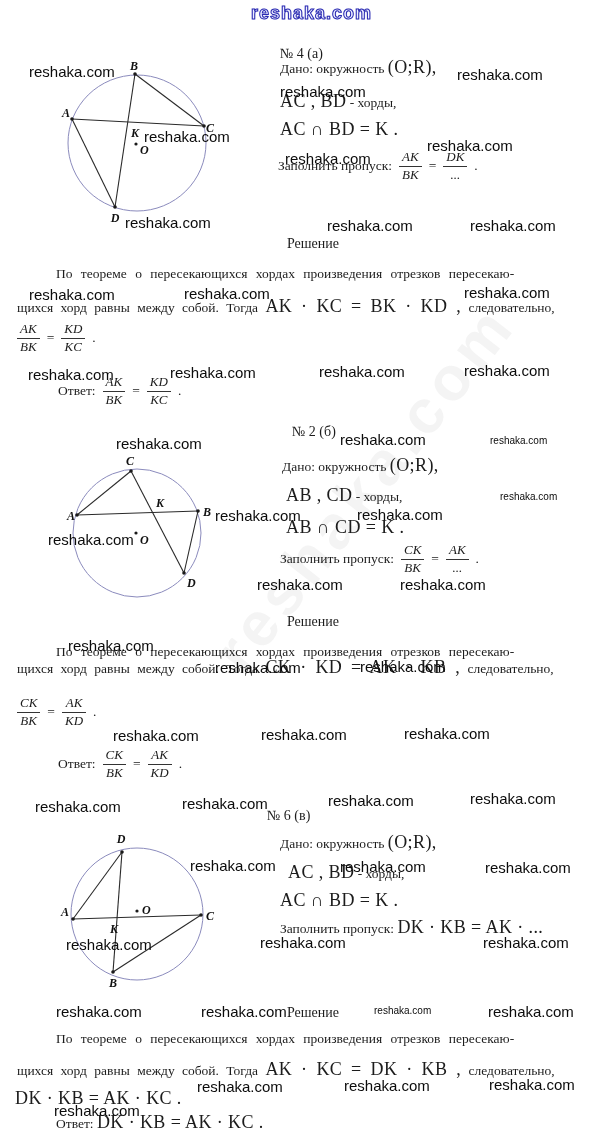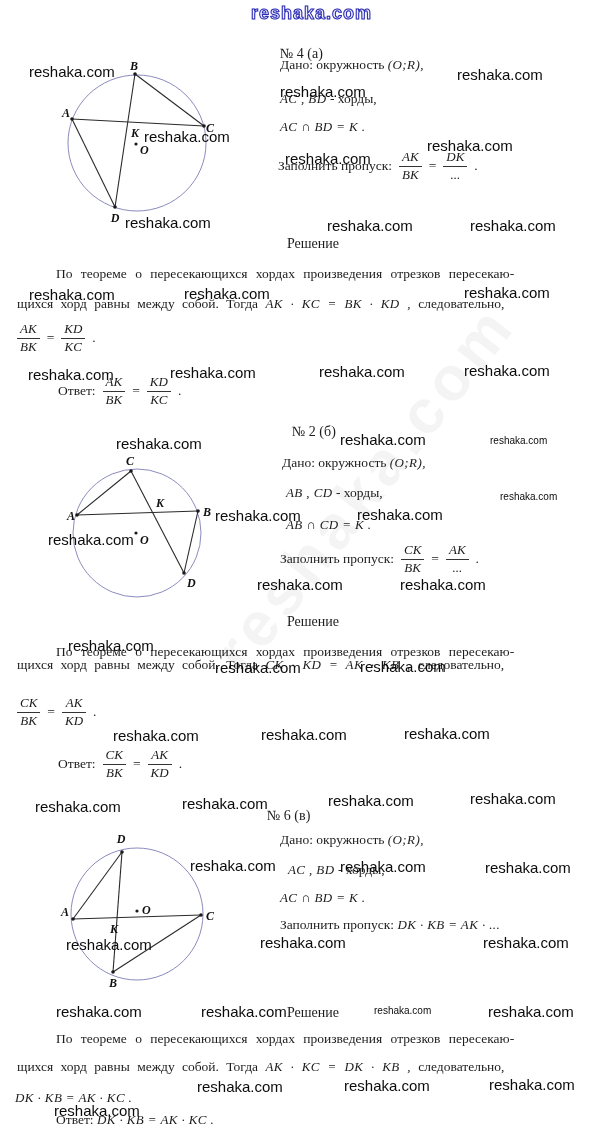--- a/index.html
+++ b/index.html
@@ -29,21 +29,21 @@
     position:absolute;left:150px;top:470px;width:400px;
     text-align:center;
     font-family:"Liberation Sans",sans-serif;
     font-size:62px;font-weight:bold;letter-spacing:6px;
     color:rgba(60,60,70,0.06);
     transform:rotate(-52deg);transform-origin:center center;
   }
   .t{font-size:13.5px;}
   .title{font-size:14px;}
   .heading{font-size:14px;}
-  .m{font-style:italic;font-size:13px;letter-spacing:0.4px;}
+  .m{font-size:18px;letter-spacing:0.4px;}
   .para{position:absolute;white-space:nowrap;font-size:13.5px;word-spacing:5px;}
   .eqline{position:absolute;display:flex;align-items:center;gap:5px;height:34px;}
   .frac{
     display:inline-block;vertical-align:middle;text-align:center;
     font-style:italic;font-size:13px;line-height:1.15;margin:0 2px;
   }
   .frac .num{display:block;padding:0 3px 1px;border-bottom:1px solid #333;}
   .frac .den{display:block;padding:1px 3px 0;}
   .sym{font-size:13.5px;}
   

